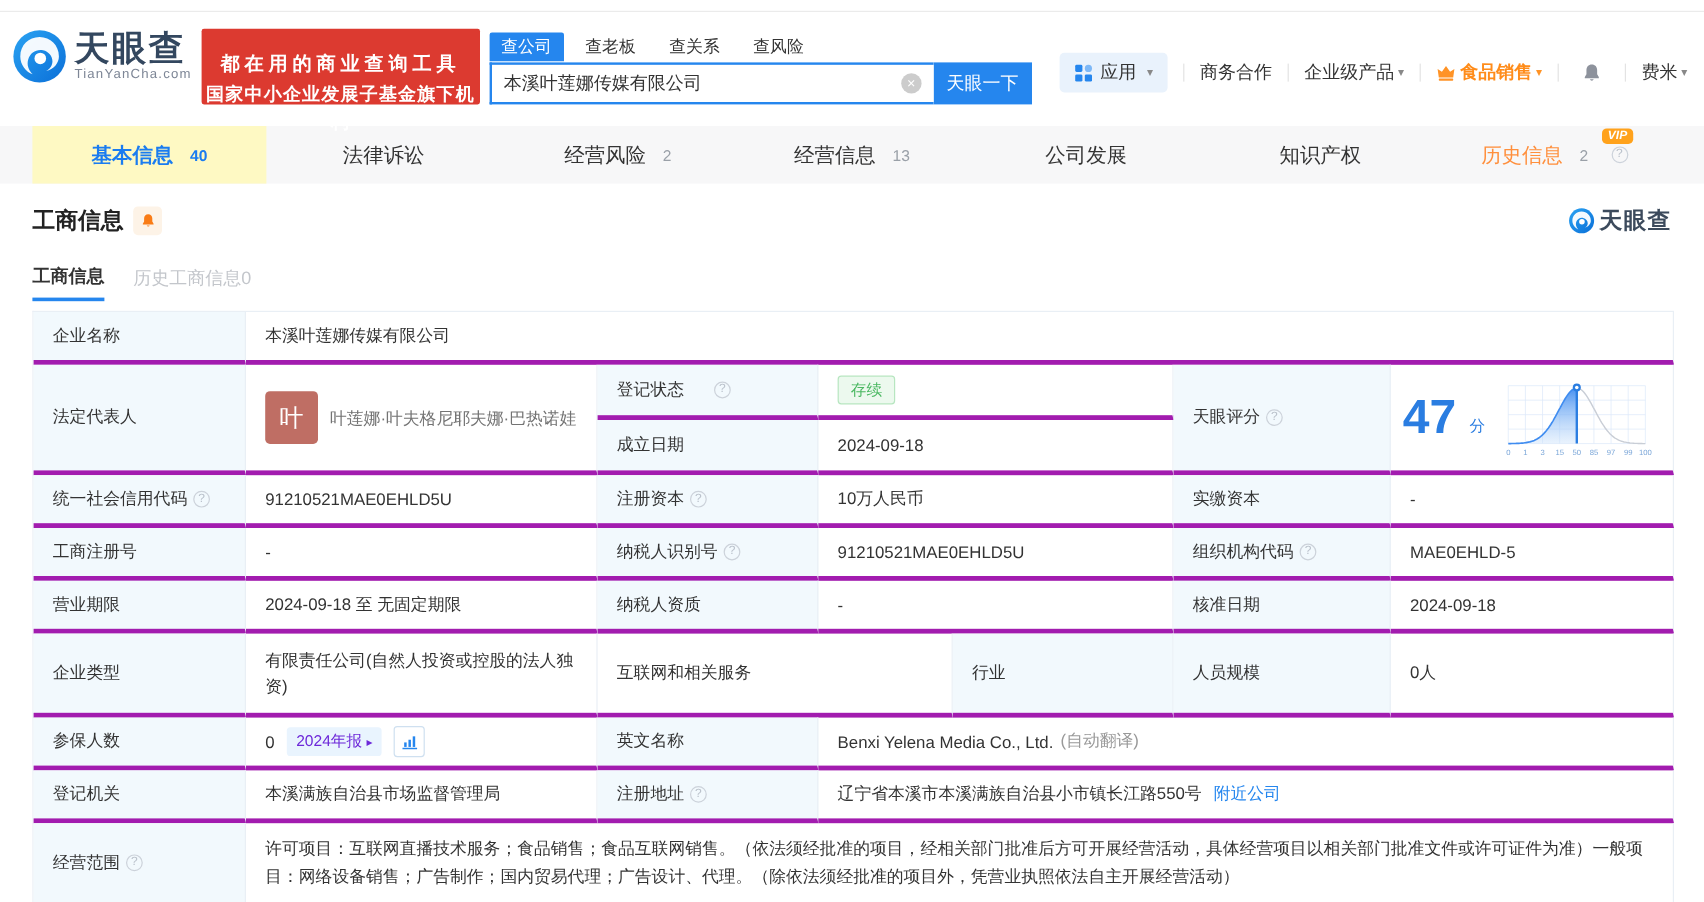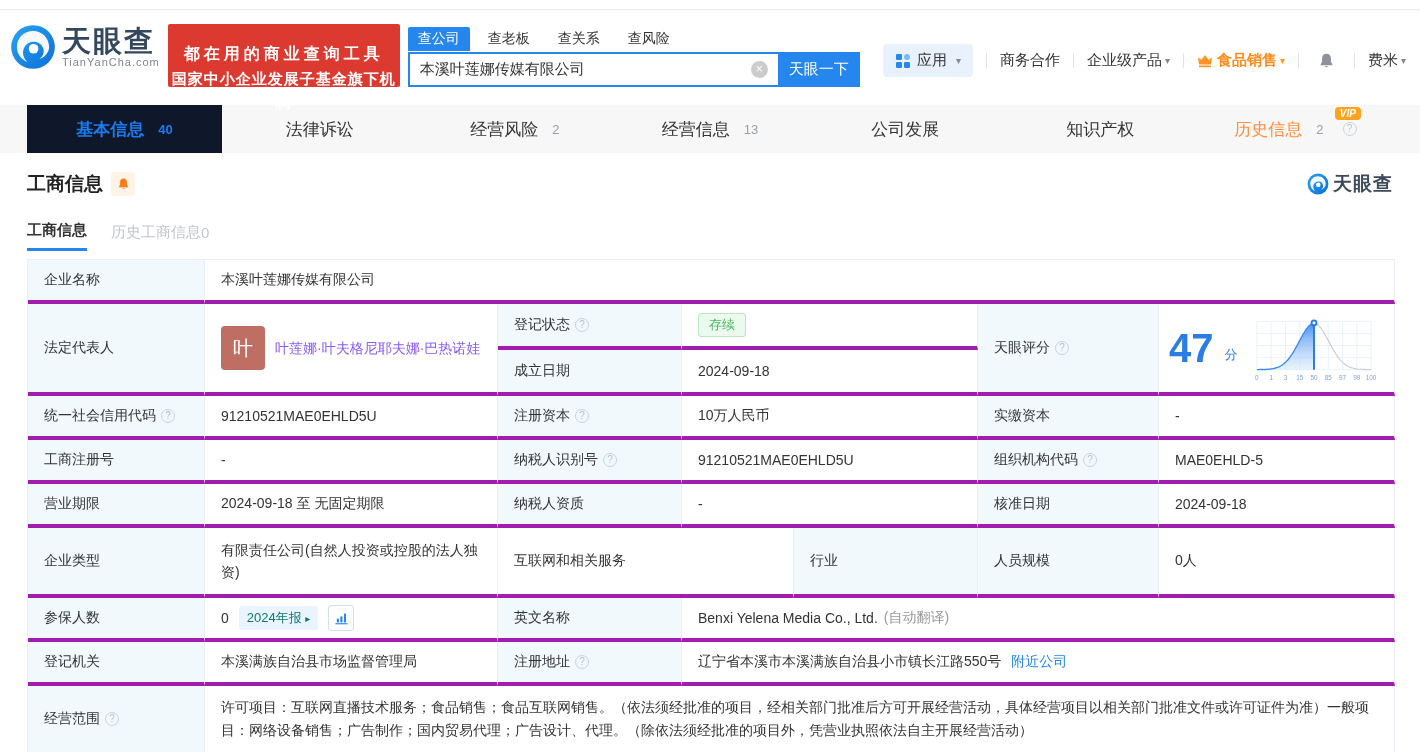--- a/index.html
+++ b/index.html
@@ -36,21 +36,21 @@
   .hn-item { display:flex; align-items:center; font-size:15px; color:#333; cursor:pointer; }
   .hn-item.vip { color:#ff8c1a; font-weight:bold; }
   .hn-item.vip svg { width:16px; height:16px; margin-right:4px; }
   .bell-btn { margin:0 6px; cursor:pointer; display:flex; }
   .bell-btn svg { width:17px; height:18px; fill:#8d929c; }
 
   
   .main-tabs { height:48px; background:#f7f7f8; display:flex; padding:0 27px; margin-top:10px; }
   .mtab { flex:1 1 0; display:flex; align-items:center; justify-content:center; gap:14px; font-size:17px; color:#333; cursor:pointer; position:relative; }
   .mtab .cnt { font-size:13px; color:#9aa0a8; }
-  .mtab.active { background:#0f172a; }
+  .mtab.active { background:#fef9c3; }
   .mtab.active .lbl, .mtab.active .cnt { color:#1a7cf0; font-weight:bold; }
   .mtab.hist .lbl { color:#ff8f3c; }
   .vip-badge { position:absolute; top:2px; right:32px; background:#ffa21c; color:#fff; font-size:10px; font-weight:bold; font-style:italic; padding:1px 5px; border-radius:4px; }
   .help { display:inline-block; width:14px; height:14px; border:1px solid #ccd2da; border-radius:50%; color:#b9c0ca; font-size:10px; line-height:12px; text-align:center; margin-left:5px; flex:none; cursor:pointer; }
 
   
   .sec-head { display:flex; align-items:center; padding:0 27px; margin-top:16px; height:30px; }
   .sec-title { font-size:19px; font-weight:bold; color:#222; }
   .sec-bell { width:24px; height:24px; margin-left:8px; background:#fdf3e7; border-radius:4px; display:flex; align-items:center; justify-content:center; cursor:pointer; }
   .sec-bell svg { width:13px; height:14px; fill:#f97c16; }
@@ -71,34 +71,34 @@
   .xls-ic { width:16px; height:16px; background:#1f9d61; border-radius:3px; color:#fff; font-size:10px; font-weight:bold; text-align:center; line-height:16px; }
   .export-label { font-size:14px; color:#333; }
 
   
   .biz-table { width:1368px; margin:8px 0 0 27px; border-top:1px solid #e9eff5; border-left:1px solid #e9eff5; font-size:14px; }
   .trow { display:flex; }
   .cell { border-right:1px solid #e9eff5; border-bottom:4px solid #a21caf; display:flex; align-items:center; padding:0 16px; }
   .lab { background:#f2f9fd; color:#333; }
   .c-l1{width:177px;} .c-v1{width:293px;} .c-l2{width:184px;} .c-v2{width:296px;} .c-l3{width:181px;} .c-v3{width:236px;}
   .c-span5{width:1190px;} .c-span3{width:713px;}
-  .h44{height:44px;} .h70{height:70px;} .h92{height:92px;} .h46{height:46px;}
+  .h44{height:44px;} .h70{height:70px;} .h92{height:92px;} .h46{height:46px;gap:20px;}
   .mid-col{display:flex; flex-direction:column; width:480px;}
   .mid-row{display:flex; height:46px;}
   .right-col{display:flex; width:417px;}
   .wrap2{line-height:22px;}
   .scope-val{line-height:23px; padding:10px 16px;}
   .link { color:#2586ee; cursor:pointer; text-decoration:none; }
   .status-badge { background:#ecf9ee; border:1px solid #b7e6c0; color:#4bb862; font-size:13px; padding:2px 10px; border-radius:3px; }
   .avatar { width:44px; height:44px; border-radius:4px; background:#bf6e64; color:#fff; font-size:20px; display:flex; align-items:center; justify-content:center; flex:none; cursor:pointer; }
-  .rep-name { margin-left:10px; color:#8b5cf6; line-height:21px; cursor:pointer; }
+  .rep-name { margin-left:10px; color:#737373; line-height:21px; cursor:pointer; }
   .score-val { font-size:40px; font-weight:bold; color:#2a7de1; line-height:40px; }
   .score-unit { font-size:13px; color:#2a7de1; margin:14px 4px 0 3px; }
   .score-cell { padding:0 4px 0 10px; gap:8px; }
-  .year-badge { background:#e9f4fe; color:#0f766e; font-size:13px; padding:3px 8px; border-radius:3px; margin-left:10px; cursor:pointer; }
+  .year-badge { background:#e9f4fe; color:#6d28d9; font-size:13px; padding:3px 8px; border-radius:3px; margin-left:10px; cursor:pointer; }
   .yb-arrow { font-size:10px; }
   .chart-btn { width:26px; height:26px; border:1px solid #cfe0f0; border-radius:3px; margin-left:10px; display:flex; align-items:center; justify-content:center; cursor:pointer; background:#fff; }
   .chart-btn svg { width:15px; height:15px; }
   .note { color:#999; margin-left:6px; }
 </style>
 </head>
 <body>
 
 <div class="page">
   <div class="topstrip"></div>

